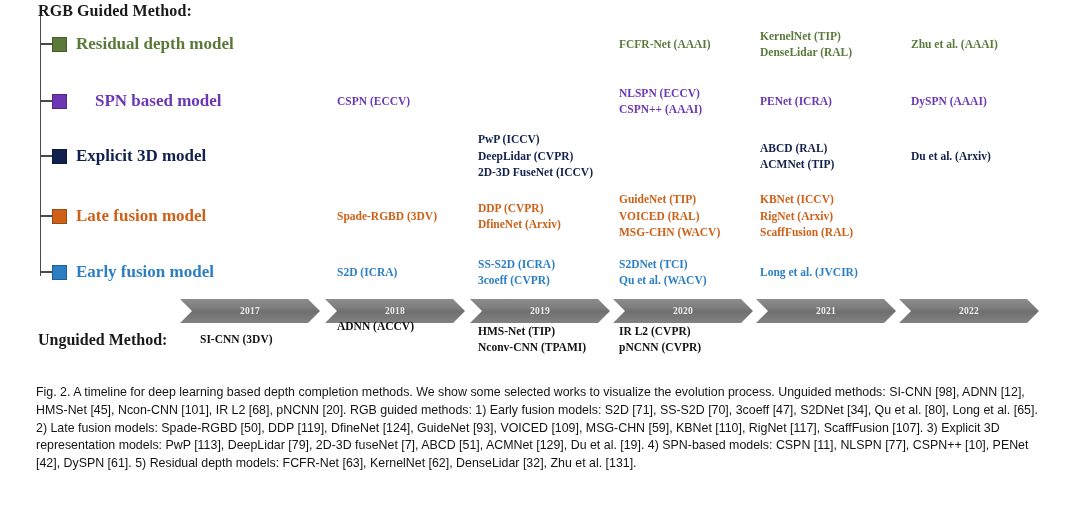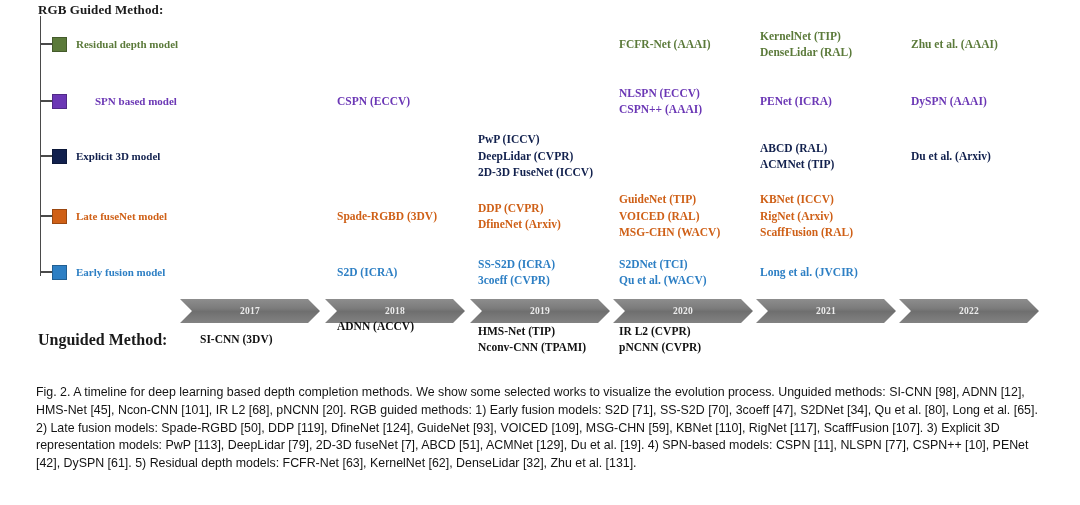--- a/index.html
+++ b/index.html
@@ -22,21 +22,21 @@
     left: 0; top: 0;
     width: 1080px;
     height: 380px;
   }
 
   
   #rgb-guided-label {
     position: absolute;
     left: 38px;
     top: 2px;
-    font-size: 13px;
+    font-size: 16px;
     font-weight: bold;
     letter-spacing: 0.1px;
     white-space: nowrap;
   }
 
   
   #tree-trunk {
     position: absolute;
     left: 40px;
     top: 16px;
@@ -60,21 +60,21 @@
     flex: none;
   }
   .cat-swatch {
     width: 13px;
     height: 13px;
     flex: none;
     border: 1px solid rgba(0,0,0,0.25);
   }
   .cat-label {
     margin-left: 9px;
-    font-size: 11px;
+    font-size: 17px;
     font-weight: bold;
     white-space: nowrap;
   }
 
   
   .entry-cell {
     position: absolute;
     font-size: 11.5px;
     font-weight: bold;
     line-height: 16.5px;
@@ -158,21 +158,21 @@
         <div class="cat-label" style="color: rgb(107, 55, 181); margin-left: 28px;">SPN based model</div>
       </div>
       <div class="cat-row" style="top: 147px;">
         <div class="cat-branch"></div>
         <div class="cat-swatch" style="background: rgb(17, 32, 77);"></div>
         <div class="cat-label" style="color: rgb(17, 32, 77);">Explicit 3D model</div>
       </div>
       <div class="cat-row" style="top: 207px;">
         <div class="cat-branch"></div>
         <div class="cat-swatch" style="background: rgb(207, 96, 23);"></div>
-        <div class="cat-label" style="color: rgb(207, 96, 23);">Late fuseNet model</div>
+        <div class="cat-label" style="color: rgb(207, 96, 23);">Late fusion model</div>
       </div>
       <div class="cat-row" style="top: 263px;">
         <div class="cat-branch"></div>
         <div class="cat-swatch" style="background: rgb(45, 127, 196);"></div>
         <div class="cat-label" style="color: rgb(45, 127, 196);">Early fusion model</div>
       </div>
     </div>
 
   <div id="entries-layer">
       <div class="entry-cell" style="color: rgb(91, 122, 58); left: 619px; top: 35.75px;">

